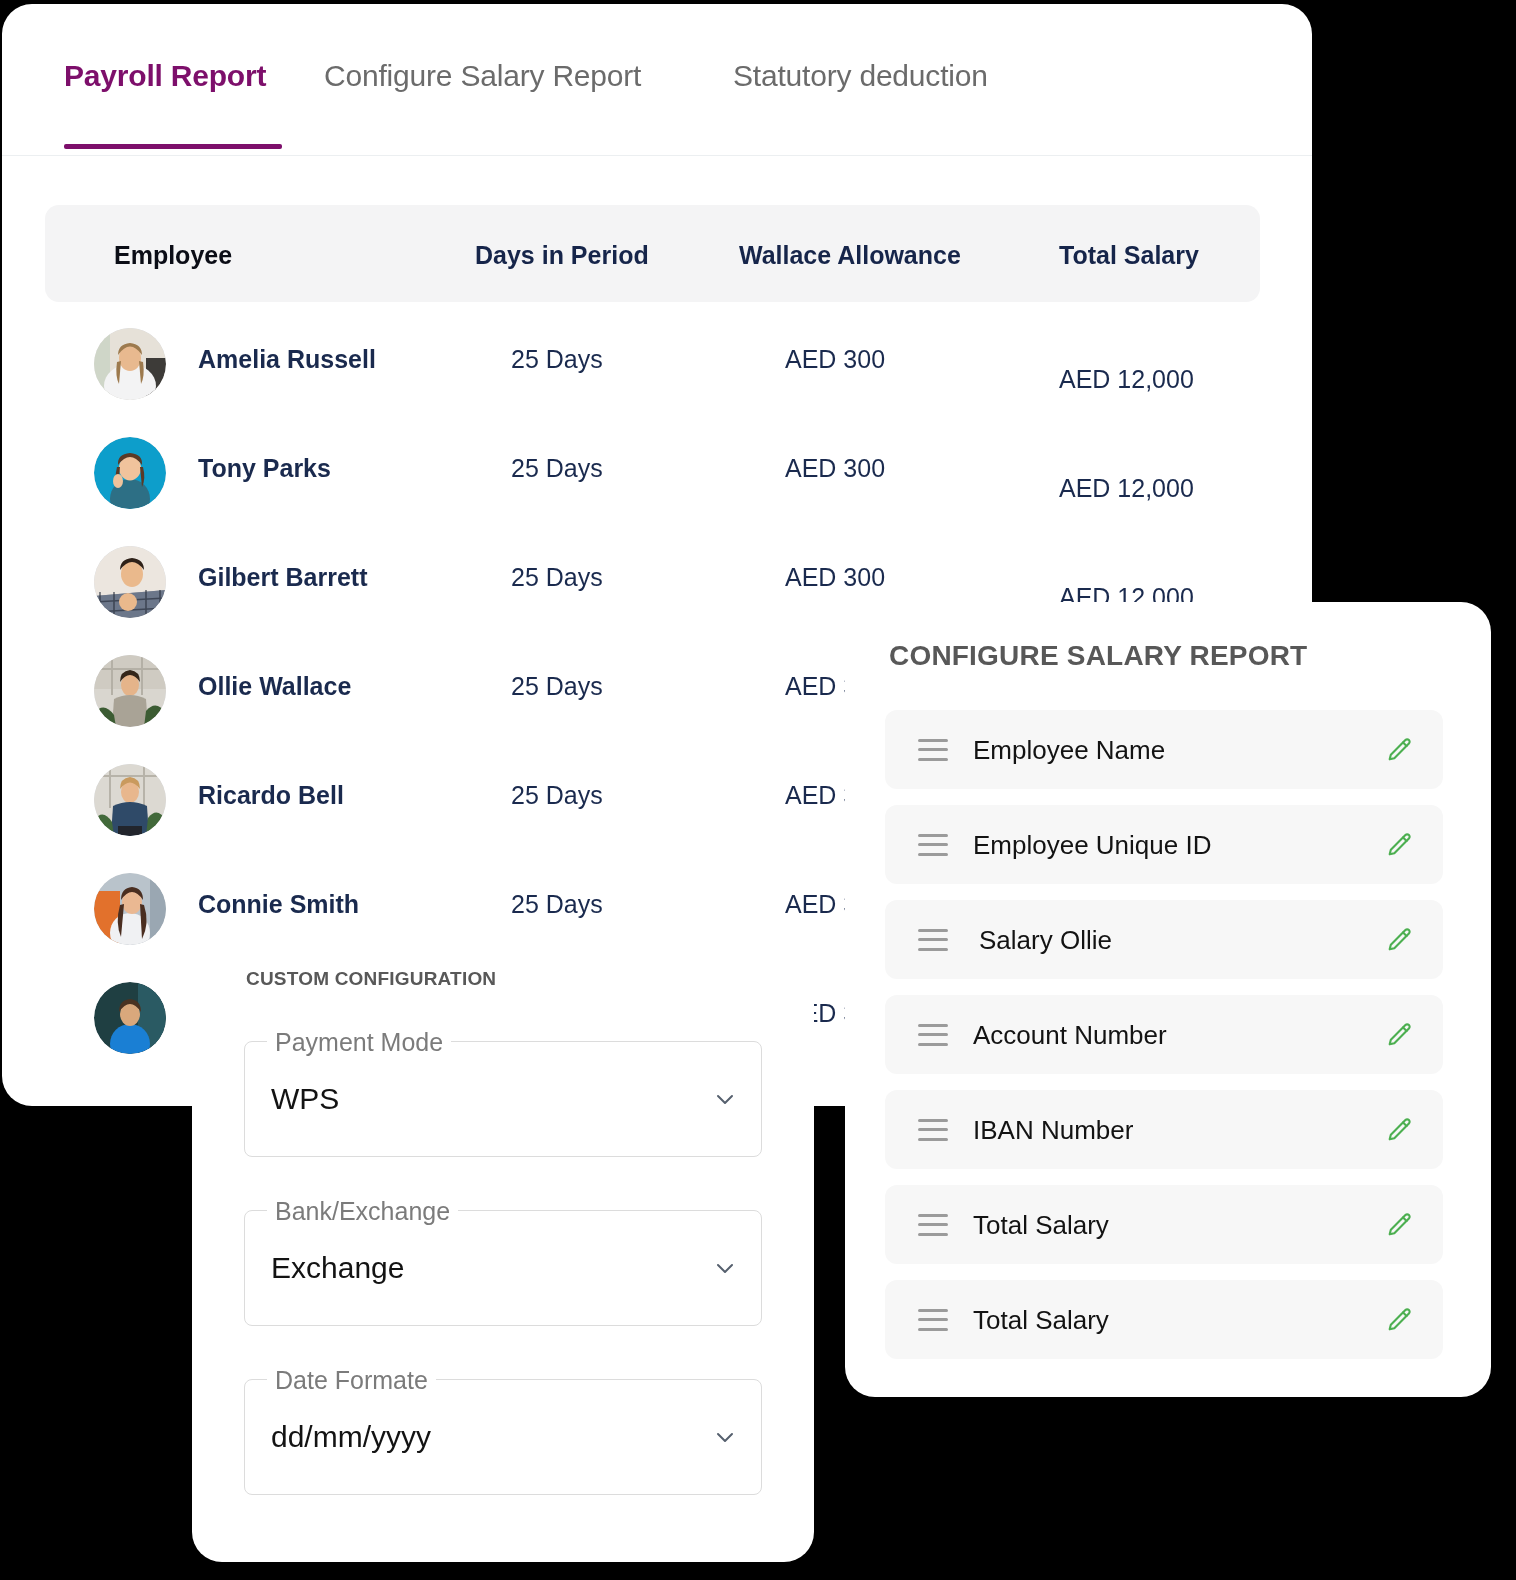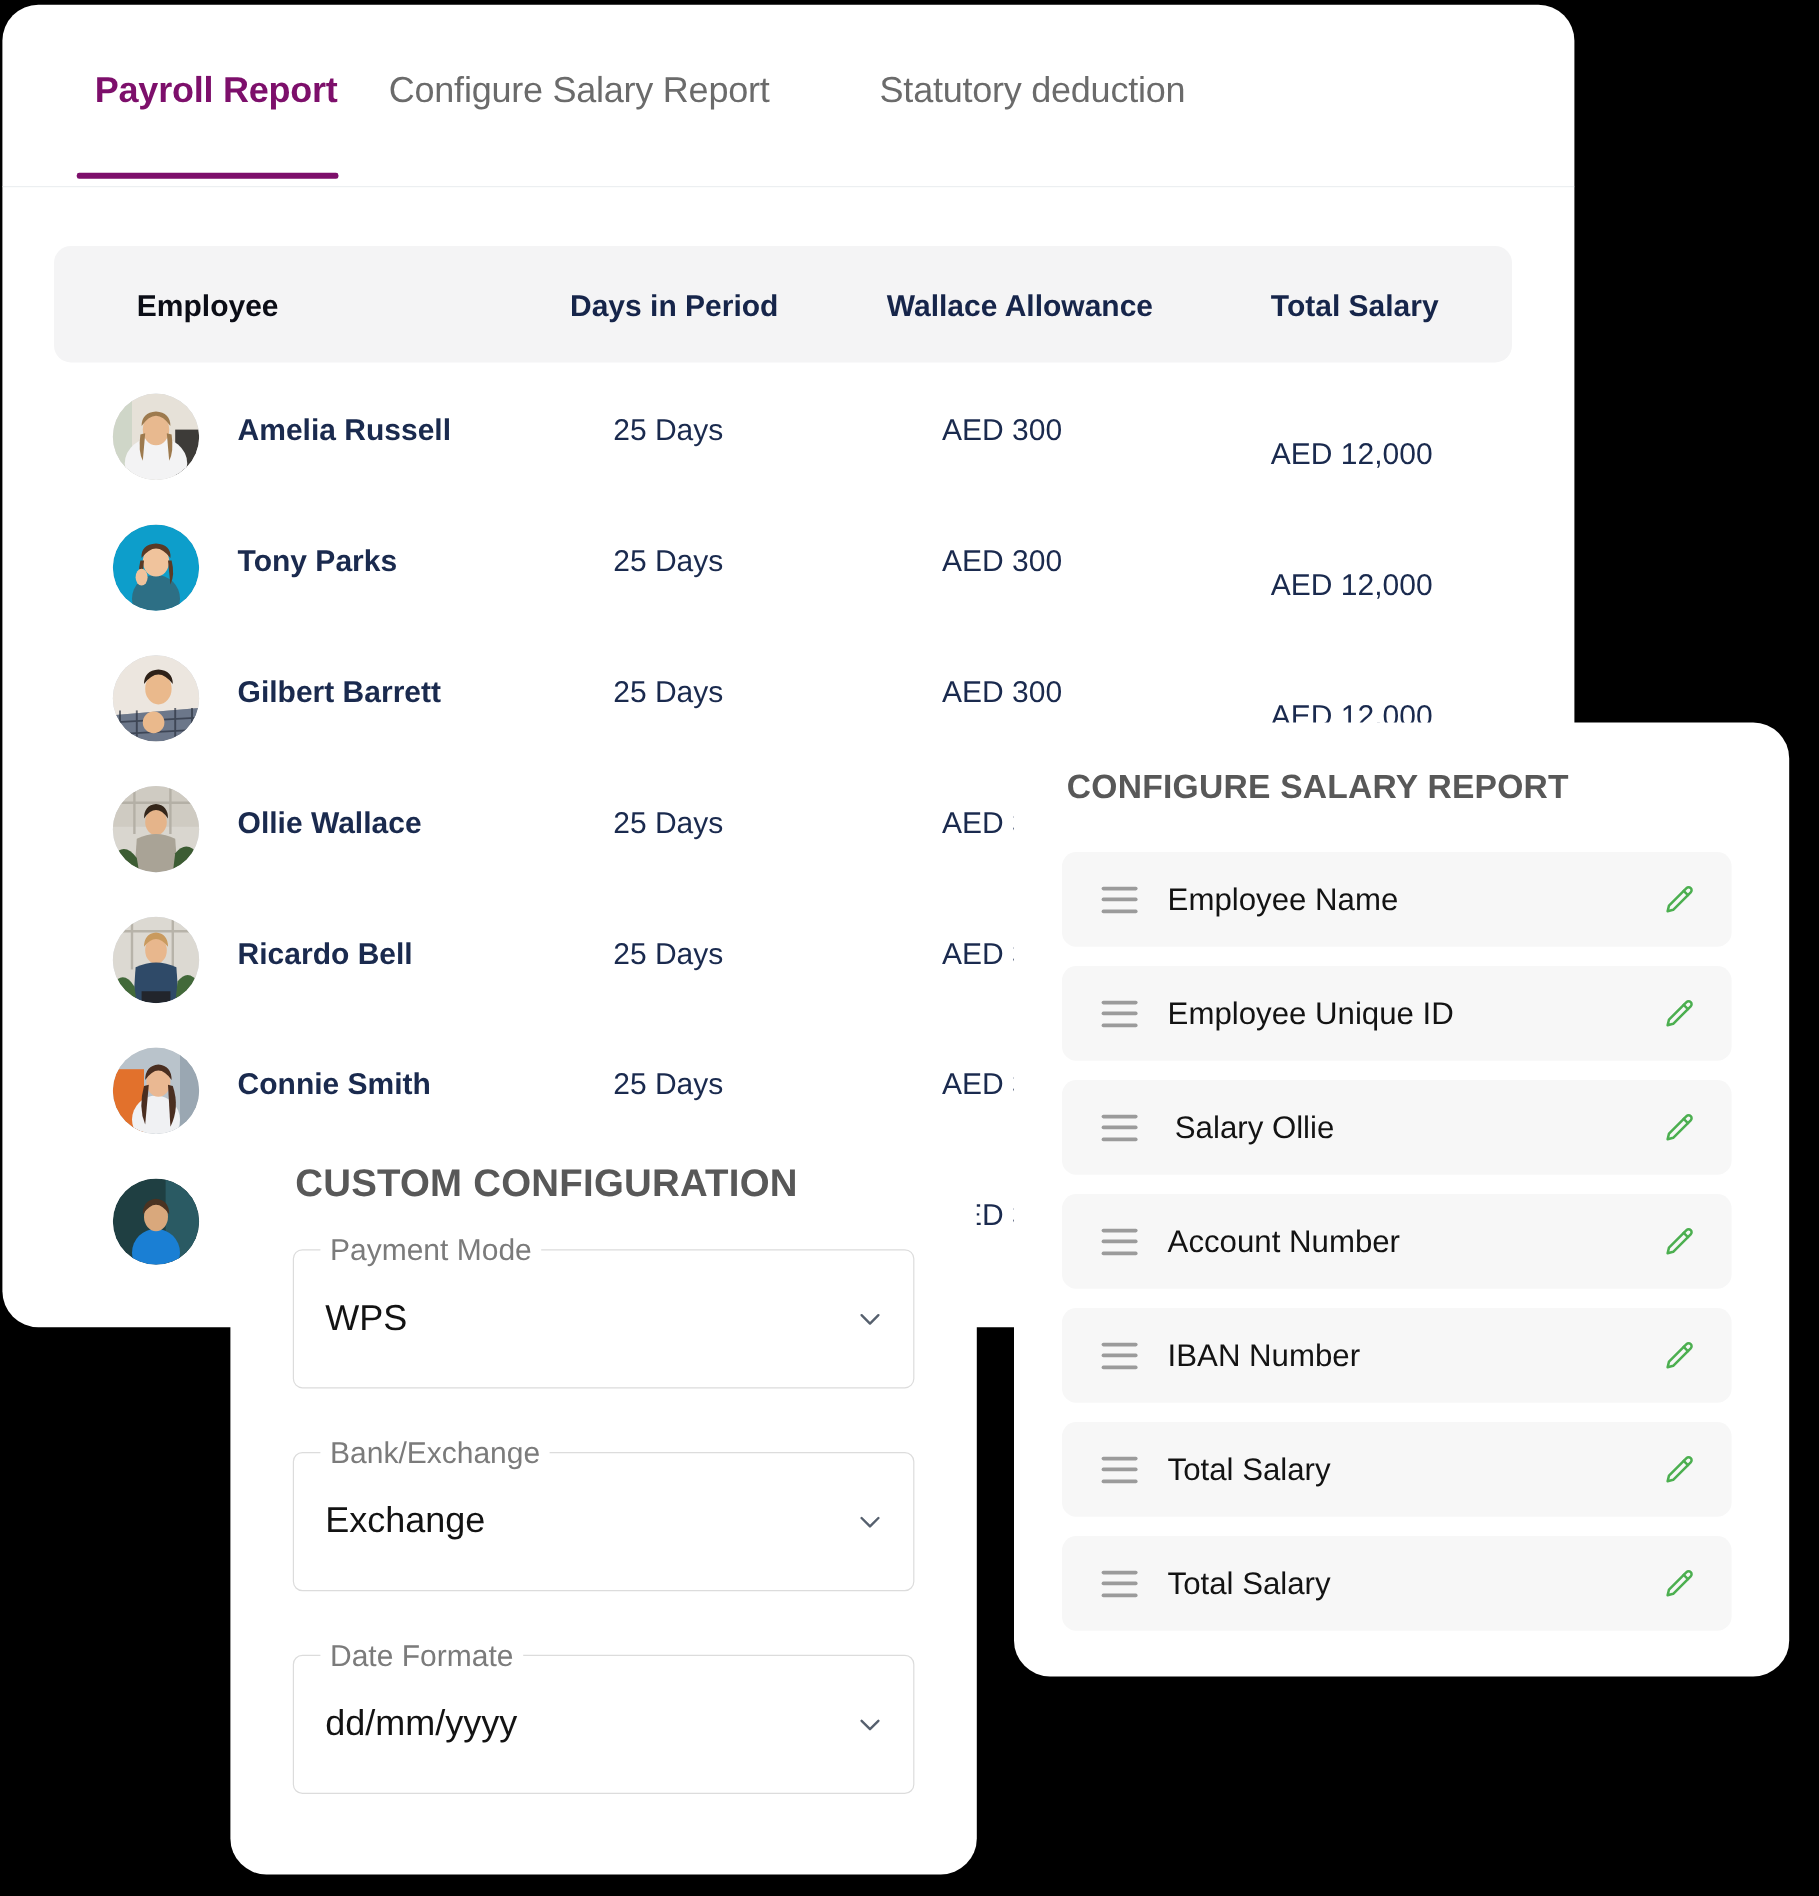--- a/index.html
+++ b/index.html
@@ -40,21 +40,21 @@
   .tab {
     position: absolute;
     top: 55px;
     font-size: 30px;
     font-weight: 700;
     color: #6f6f6f;
     white-space: nowrap;
     letter-spacing: -0.2px;
     cursor: pointer;
   }
-  .tab.t0 { left: 62px; color: #7d0f6b; margin-left: 15px; }
+  .tab.t0 { left: 62px; color: #7d0f6b; }
   .tab.t1 { left: 322px; font-weight: 400; color: #6b6b6b; }
   .tab.t2 { left: 731px; font-weight: 400; color: #6b6b6b; }
 
   .tab-underline {
     position: absolute;
     left: 62px;
     top: 140px;
     width: 218px;
     height: 5px;
     background: #7d0f6b;
@@ -204,21 +204,21 @@
     height: 640px;
     background: #ffffff;
     border-radius: 30px;
     z-index: 4;
   }
 
   .custom-title {
     position: absolute;
     left: 54px;
     top: 46px;
-    font-size: 32px;
+    font-size: 19px;
     font-weight: 700;
     color: #585858;
     letter-spacing: 0.2px;
     white-space: nowrap;
   }
 
   .field {
     position: absolute;
     left: 52px;
     width: 518px;

